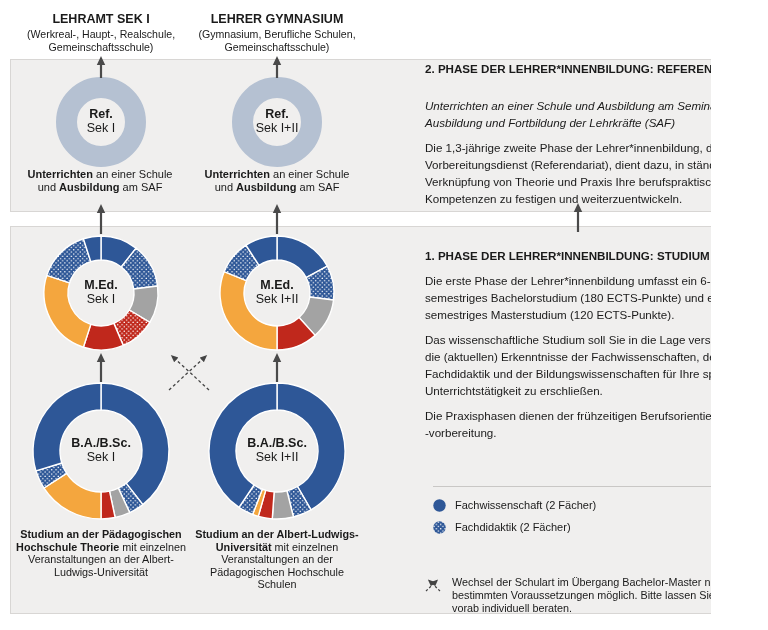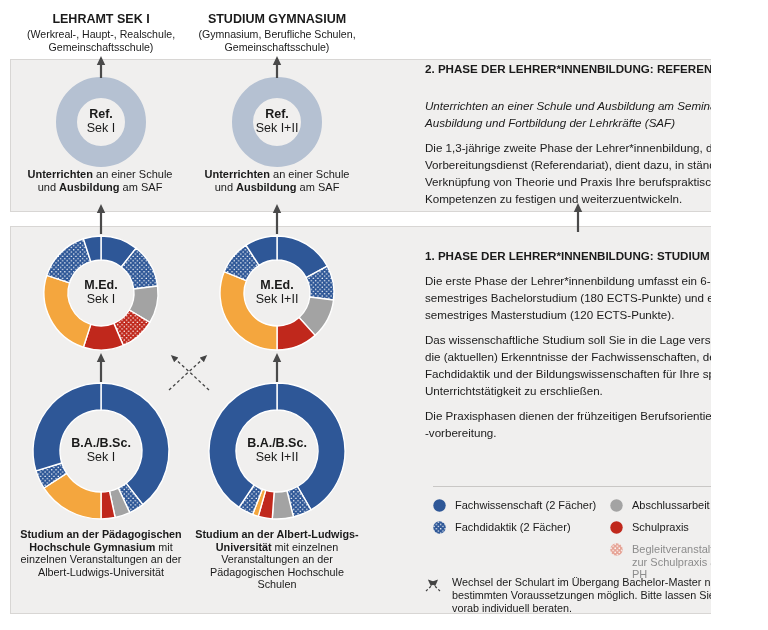--- a/index.html
+++ b/index.html
@@ -78,32 +78,32 @@
         <path d="M0,0 L7,3 L0,6 Z" fill="#444444"></path>
       </marker>
     </defs>
   </svg>
 
   <div class="col-header" id="header1">
     <div class="t">LEHRAMT SEK I</div>
     <div class="s">(Werkreal-, Haupt-, Realschule, Gemeinschaftsschule)</div>
   </div>
   <div class="col-header" id="header2">
-    <div class="t">STUDIUM GYMNASIUM</div>
+    <div class="t">LEHRER GYMNASIUM</div>
     <div class="s">(Gymnasium, Berufliche Schulen, Gemeinschaftsschule)</div>
   </div>
 
   <div class="box" id="top-box"></div>
 
   <div class="box" id="bottom-box"></div>
 
   <div class="caption ref-cap" id="ref-cap1"><b>Unterrichten</b><span> an einer Schule und </span><b>Ausbildung</b><span> am SAF</span></div>
   <div class="caption ref-cap" id="ref-cap2"><b>Unterrichten</b><span> an einer Schule und </span><b>Ausbildung</b><span> am SAF</span></div>
 
-  <div class="caption uni-cap" id="uni-cap1"><b>Studium an der Pädagogischen Hochschule Gymnasium</b><span> mit einzelnen Veranstaltungen an der Albert-Ludwigs-Universität</span></div>
+  <div class="caption uni-cap" id="uni-cap1"><b>Studium an der Pädagogischen Hochschule Theorie</b><span> mit einzelnen Veranstaltungen an der Albert-Ludwigs-Universität</span></div>
   <div class="caption uni-cap" id="uni-cap2"><b>Studium an der Albert-Ludwigs-Universität</b><span> mit einzelnen Veranstaltungen an der Pädagogischen Hochschule Schulen</span></div>
 
   <div class="textblock" id="phase2-block">
     <div class="tb-h">2. PHASE DER LEHRER*INNENBILDUNG: REFERENDARIAT</div>
     <div class="tb-i">Unterrichten an einer Schule und Ausbildung am Seminar für Ausbildung und Fortbildung der Lehrkräfte (SAF)</div>
     <div class="tb-p">Die 1,3-jährige zweite Phase der Lehrer*innenbildung, der Vorbereitungsdienst (Referendariat), dient dazu, in ständiger Verknüpfung von Theorie und Praxis Ihre berufspraktischen Kompetenzen zu festigen und weiterzuentwickeln.</div>
   </div>
 
   <div class="textblock" id="phase1-block">
     <div class="tb-h">1. PHASE DER LEHRER*INNENBILDUNG: STUDIUM</div>
@@ -120,40 +120,20 @@
           <svg width="13" height="13">
             <circle cx="6.5" cy="6.5" r="6.2" fill="#2e5797"></circle>
           </svg>
           <span>Fachwissenschaft (2 Fächer)</span>
         </div>
         <div class="litem">
           <svg width="13" height="13">
             <circle cx="6.5" cy="6.5" r="6.2" fill="url(#dots-blue)"></circle>
           </svg>
           <span>Fachdidaktik (2 Fächer)</span>
-        </div>
-      </div>
-      <div class="lcol lcol-2">
-        <div class="litem">
-          <svg width="13" height="13">
-            <circle cx="6.5" cy="6.5" r="6.2" fill="#a3a3a3"></circle>
-          </svg>
-          <span>Abschlussarbeit</span>
-        </div>
-        <div class="litem">
-          <svg width="13" height="13">
-            <circle cx="6.5" cy="6.5" r="6.2" fill="#c0281c"></circle>
-          </svg>
-          <span>Schulpraxis</span>
-        </div>
-        <div class="litem">
-          <svg width="13" height="13">
-            <circle cx="6.5" cy="6.5" r="6.2" fill="url(#dots-red-light)"></circle>
-          </svg>
-          <span class="muted">Begleitveranstaltungen zur Schulpraxis an der PH</span>
         </div>
       </div>
     </div>
 
   <div id="note">
     <svg id="note-icon" width="18" height="16">
       <line x1="2" y1="14" x2="13" y2="3.5" stroke="#444444" stroke-width="1.2" stroke-dasharray="2.4 2" marker-end="url(#ah)"></line>
       <line x1="16" y1="14" x2="5" y2="3.5" stroke="#444444" stroke-width="1.2" stroke-dasharray="2.4 2" marker-end="url(#ah)"></line>
     </svg>
     <div id="note-text">Wechsel der Schulart im Übergang Bachelor-Master nur unter bestimmten Voraussetzungen möglich. Bitte lassen Sie sich vorab individuell beraten.</div>

